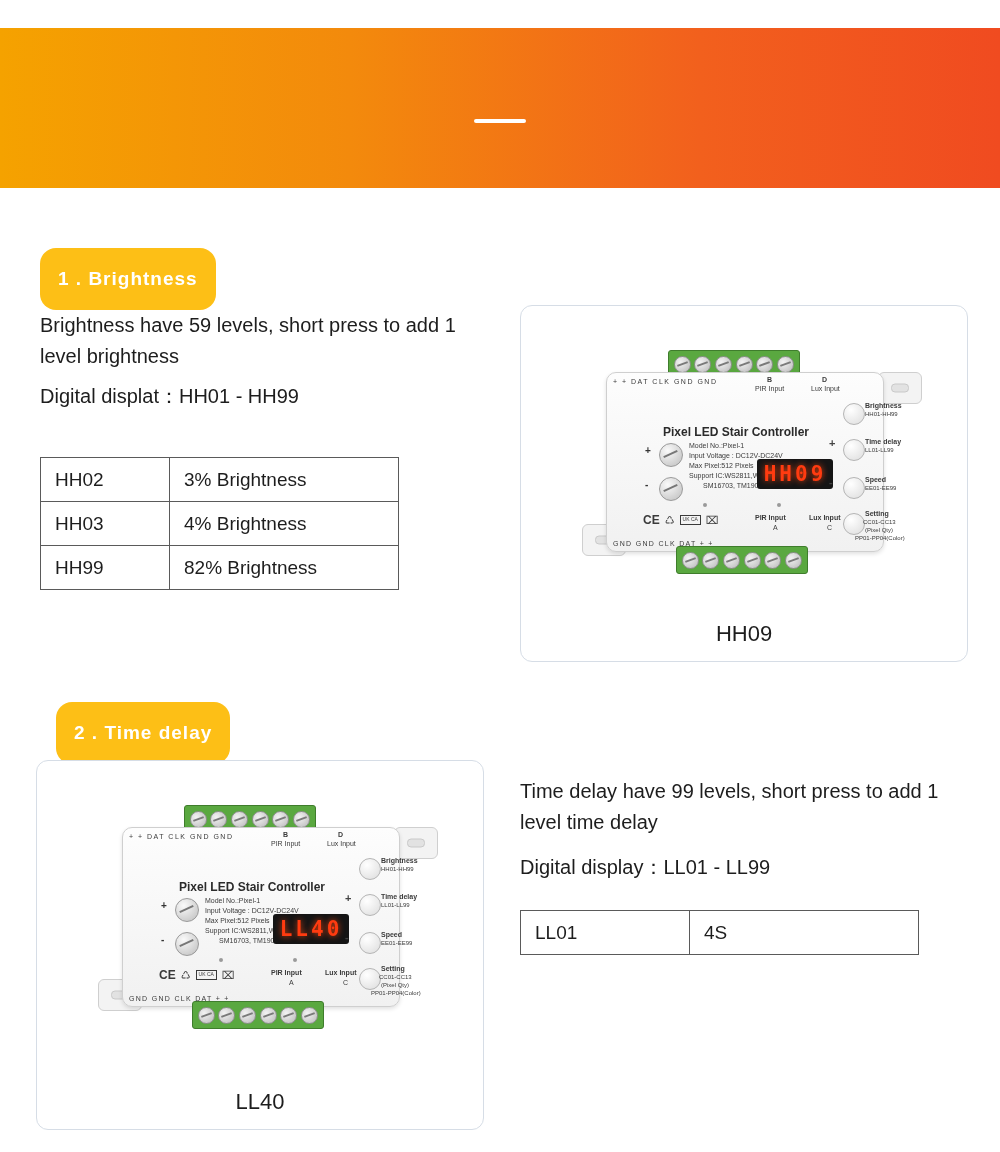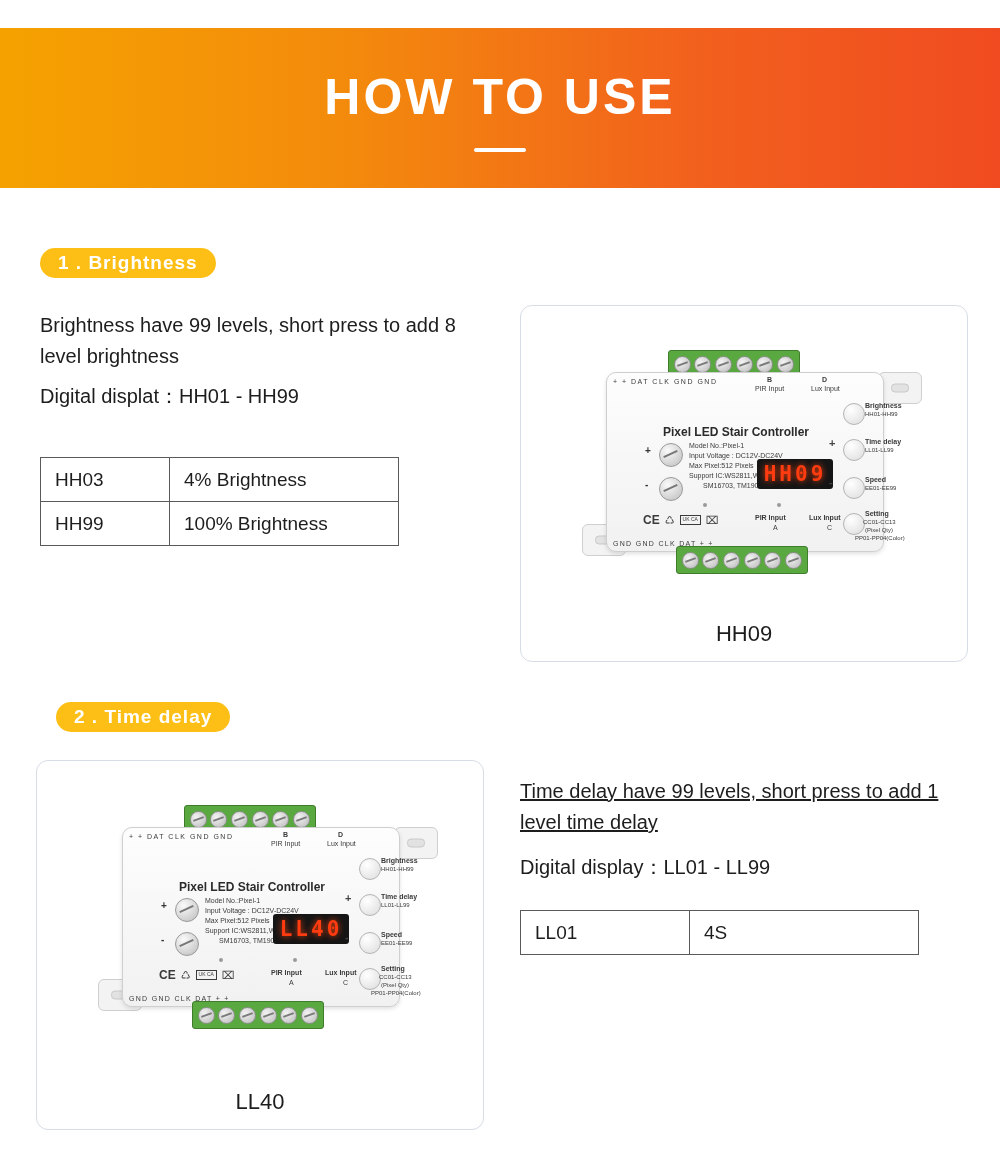--- a/index.html
+++ b/index.html
@@ -47,36 +47,36 @@
 
   
   .chip {
     position: absolute;
     background: #fdbf16;
     color: #ffffff;
     font-size: 19px;
     font-weight: bold;
     letter-spacing: 1px;
     border-radius: 16px;
-    padding: 4px 18px;
+    padding: 20px 18px;
     white-space: nowrap;
   }
   #chip1 { left: 40px; top: 248px; }
   #chip2 { left: 56px; top: 702px; }
 
   
   .para {
     position: absolute;
     font-size: 20px;
     line-height: 31px;
     color: #1d1d1d;
   }
   #p1 { left: 40px; top: 310px; width: 450px; }
   #p2 { left: 40px; top: 381px; width: 450px; }
-  #p3 { left: 520px; top: 776px; width: 450px; text-decoration: underline; }
+  #p3 { left: 520px; top: 776px; width: 450px; }
   #p4 { left: 520px; top: 852px; width: 450px; }
 
   
   table.spec {
     position: absolute;
     border-collapse: collapse;
     font-size: 19px;
   }
   table.spec td {
     border: 1px solid #5a5a5a;
@@ -297,37 +297,40 @@
     font-size: 5px;
     line-height: 1.05;
     padding: 1px 2px;
     text-align: center;
   }
 </style>
 </head>
 <body>
 
 <div class="banner">
-  <div class="banner-title">HOW TO USE</div>
   <div class="banner-rule"></div>
 </div>
 
 <div class="chip" id="chip1">1 . Brightness</div>
-<div class="para" id="p1">Brightness have 99 levels, short press to add 8 level brightness</div>
+<div class="para" id="p1">Brightness have 59 levels, short press to add 1 level brightness</div>
 <div class="para" id="p2">Digital displat：HH01 - HH99</div>
 
 <table class="spec" id="tbl1">
   <tbody>
+  <tr>
+    <td class="c0">HH02</td>
+    <td class="c1">3% Brightness</td>
+  </tr>
   <tr>
     <td class="c0">HH03</td>
     <td class="c1">4% Brightness</td>
   </tr>
   <tr>
     <td class="c0">HH99</td>
-    <td class="c1">100% Brightness</td>
+    <td class="c1">82% Brightness</td>
   </tr>
 </tbody>
   </table>
 
 <div class="card" id="card1">
   <div class="device">
 
     <div class="ear tr"></div>
     <div class="ear bl"></div>
 

